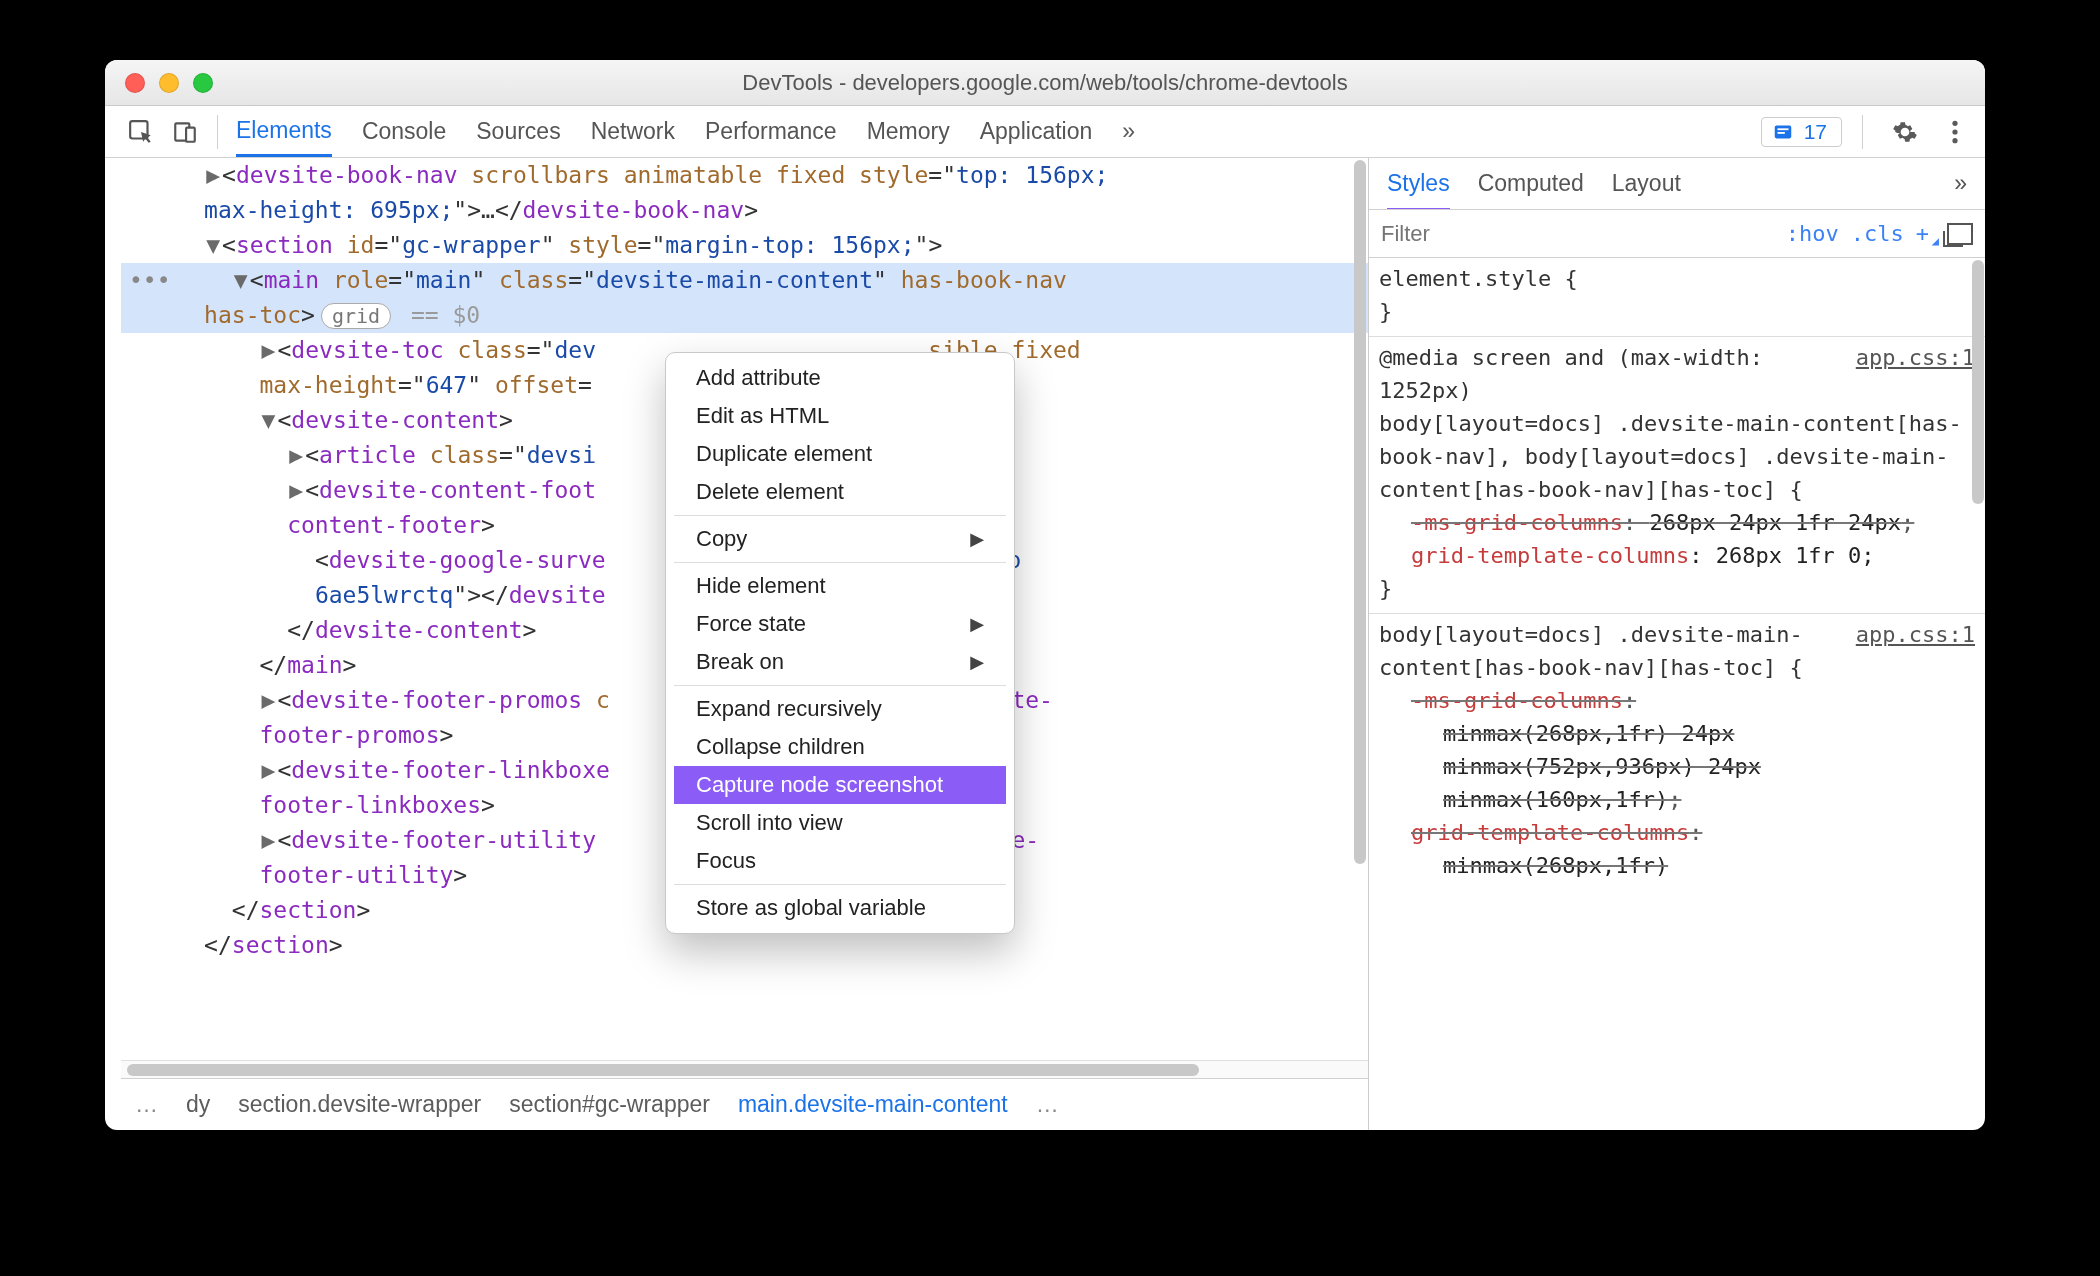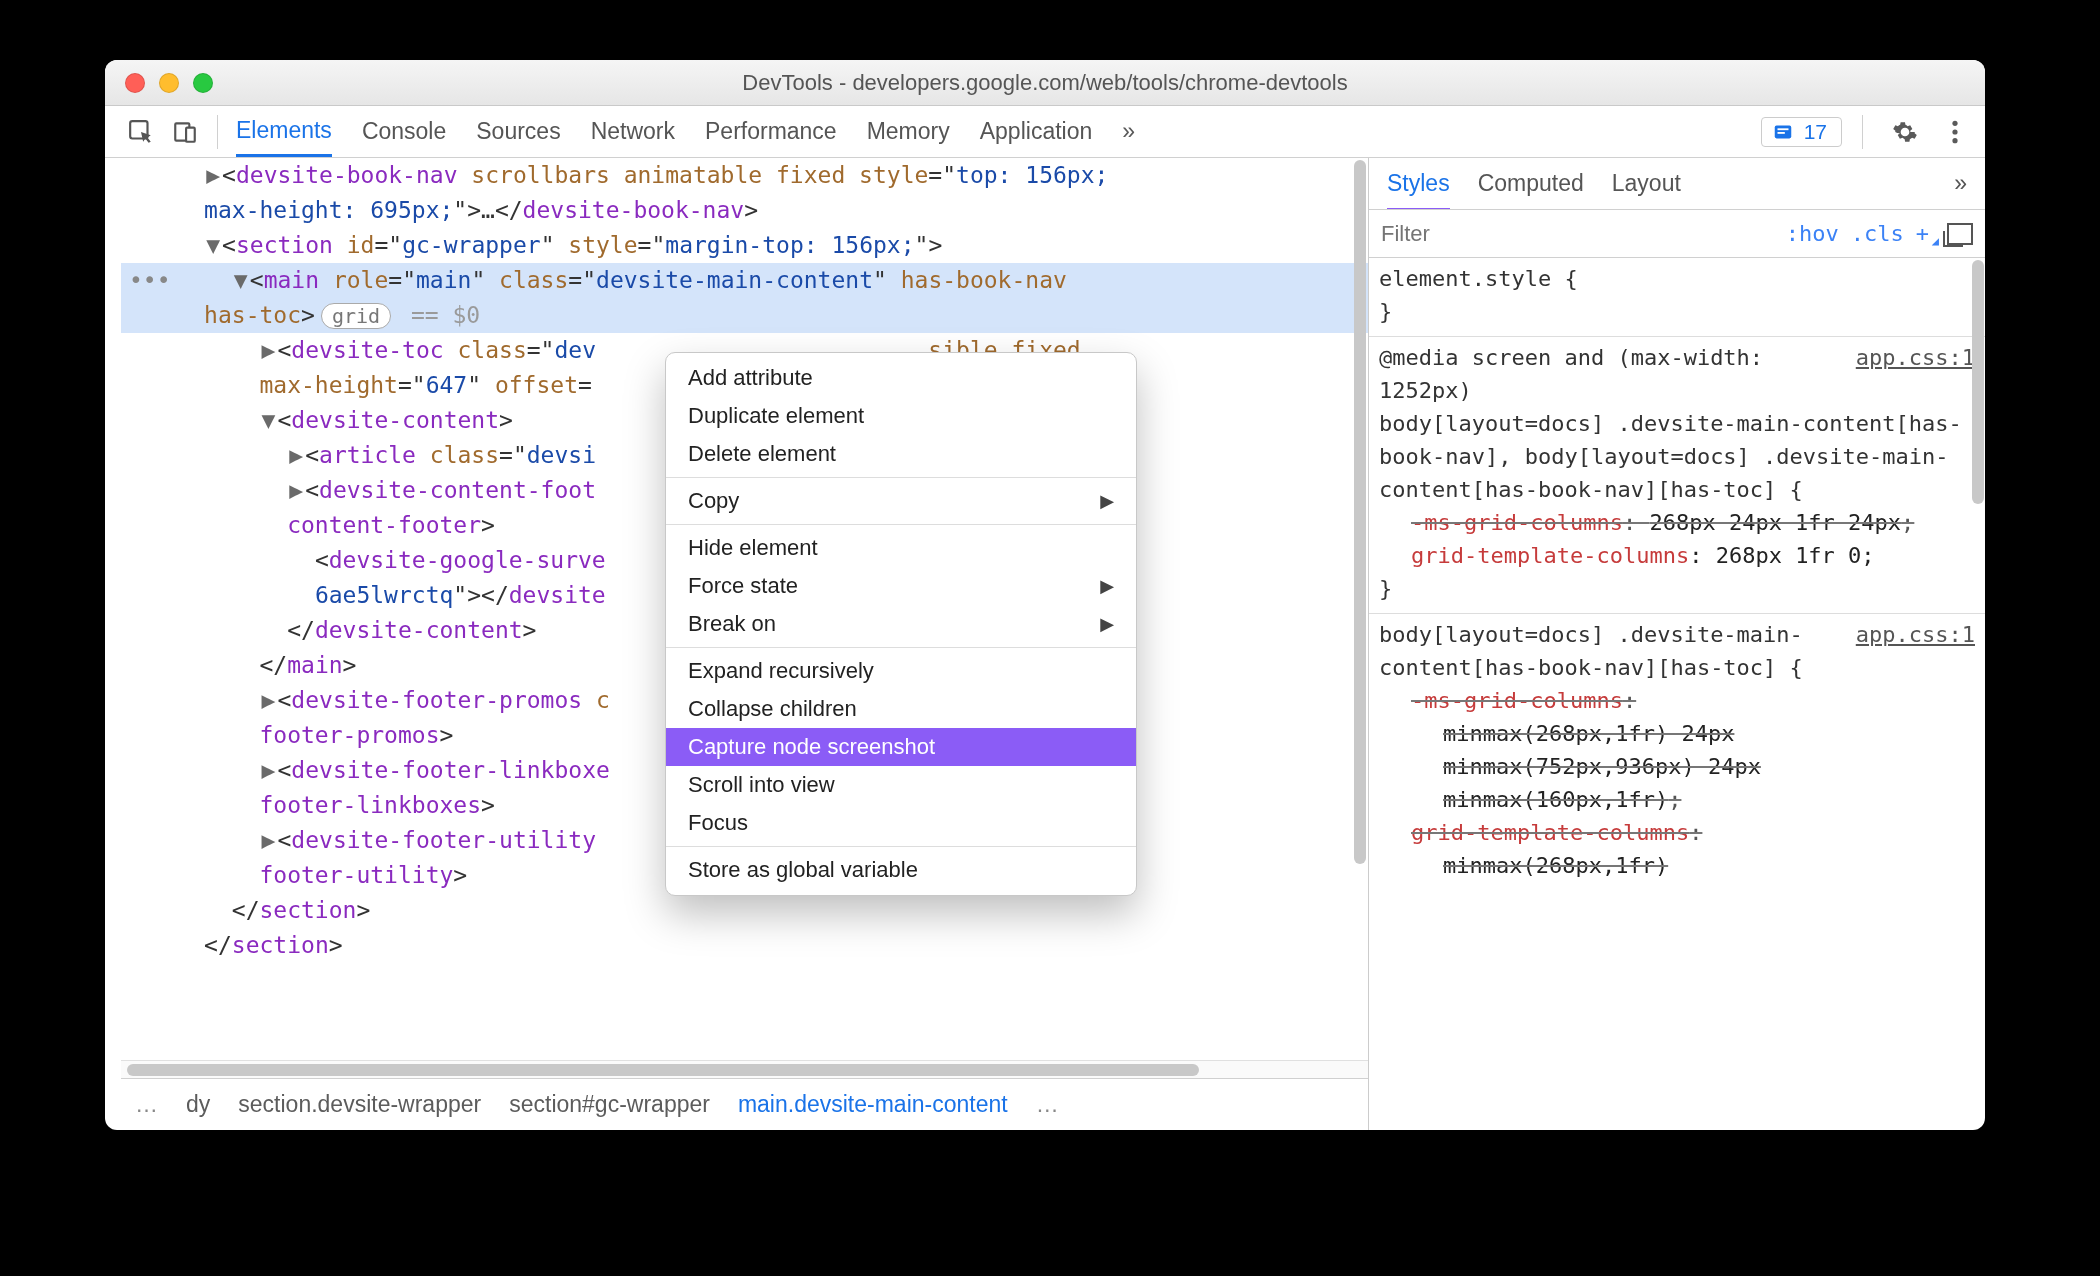--- a/index.html
+++ b/index.html
@@ -148,27 +148,27 @@
   .selc { color:#333; }
   .lb { color:#333; }
 
   .svscroll { position:absolute; right:0; top:100px; bottom:0; width:14px; }
   .svthumb { position:absolute; right:1px; top:2px; width:12px; height:28%; background:#c8c8c8; border-radius:8px; }
 
   
   .ctxmenu {
     position:absolute;
     left: 560px; top: 292px;
-    width: 472px;
+    width: 350px;
     background:#fff;
     border:1px solid #c8c8c8;
     border-radius:10px;
     box-shadow: 0 18px 40px rgba(0,0,0,.25);
     overflow:hidden;
-    padding:6px 0;
+    padding:6px 8px;
     z-index: 50;
   }
   .mi { height:38px; display:flex; align-items:center; padding:0 22px; font-size:22px; color:#222; justify-content:space-between; }
   .mi.sep { height:1px; background:#ddd; padding:0; margin:4px 0; }
   .mi.hl { background:#8b5cf6; color:#fff; }
   .mi .sub { color:#444; font-size:18px; }
 
   svg { display:block; }
 </style>
 </head>
@@ -319,20 +319,23 @@
             <div class="svthumb"></div>
           </div>
       </div>
     </div>
 
     <div class="ctxmenu">
       <div class="mi">
           <span>Add attribute</span>
         </div>
       <div class="mi">
+          <span>Edit as HTML</span>
+        </div>
+      <div class="mi">
           <span>Duplicate element</span>
         </div>
       <div class="mi">
           <span>Delete element</span>
         </div>
       <div class="mi sep"></div>
       <div class="mi">
           <span>Copy</span>
           <span class="sub">▶</span>
         </div>

